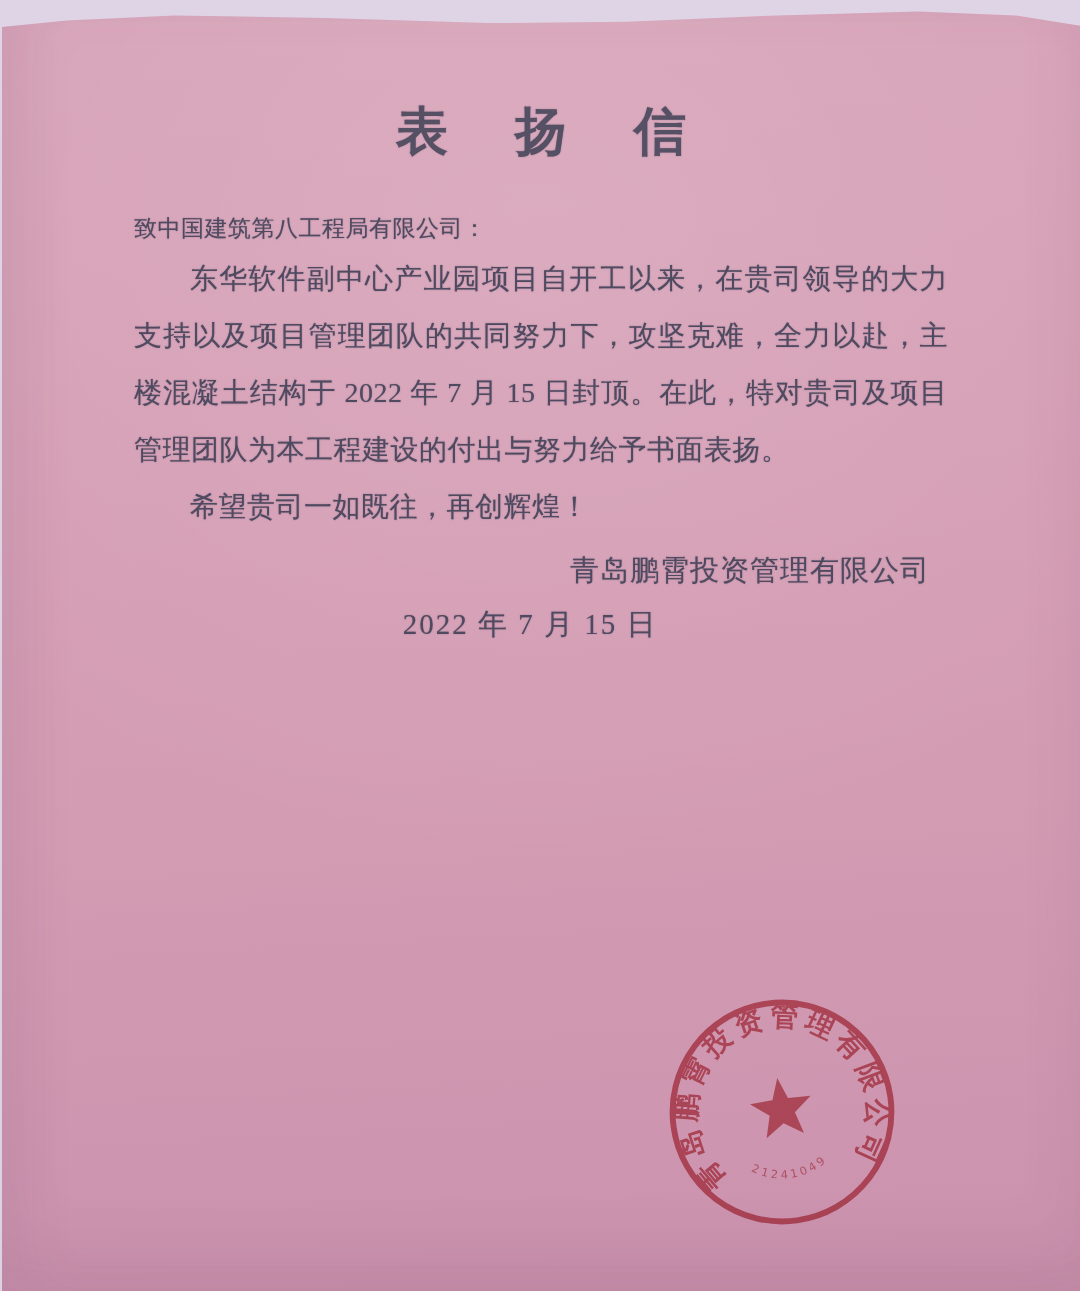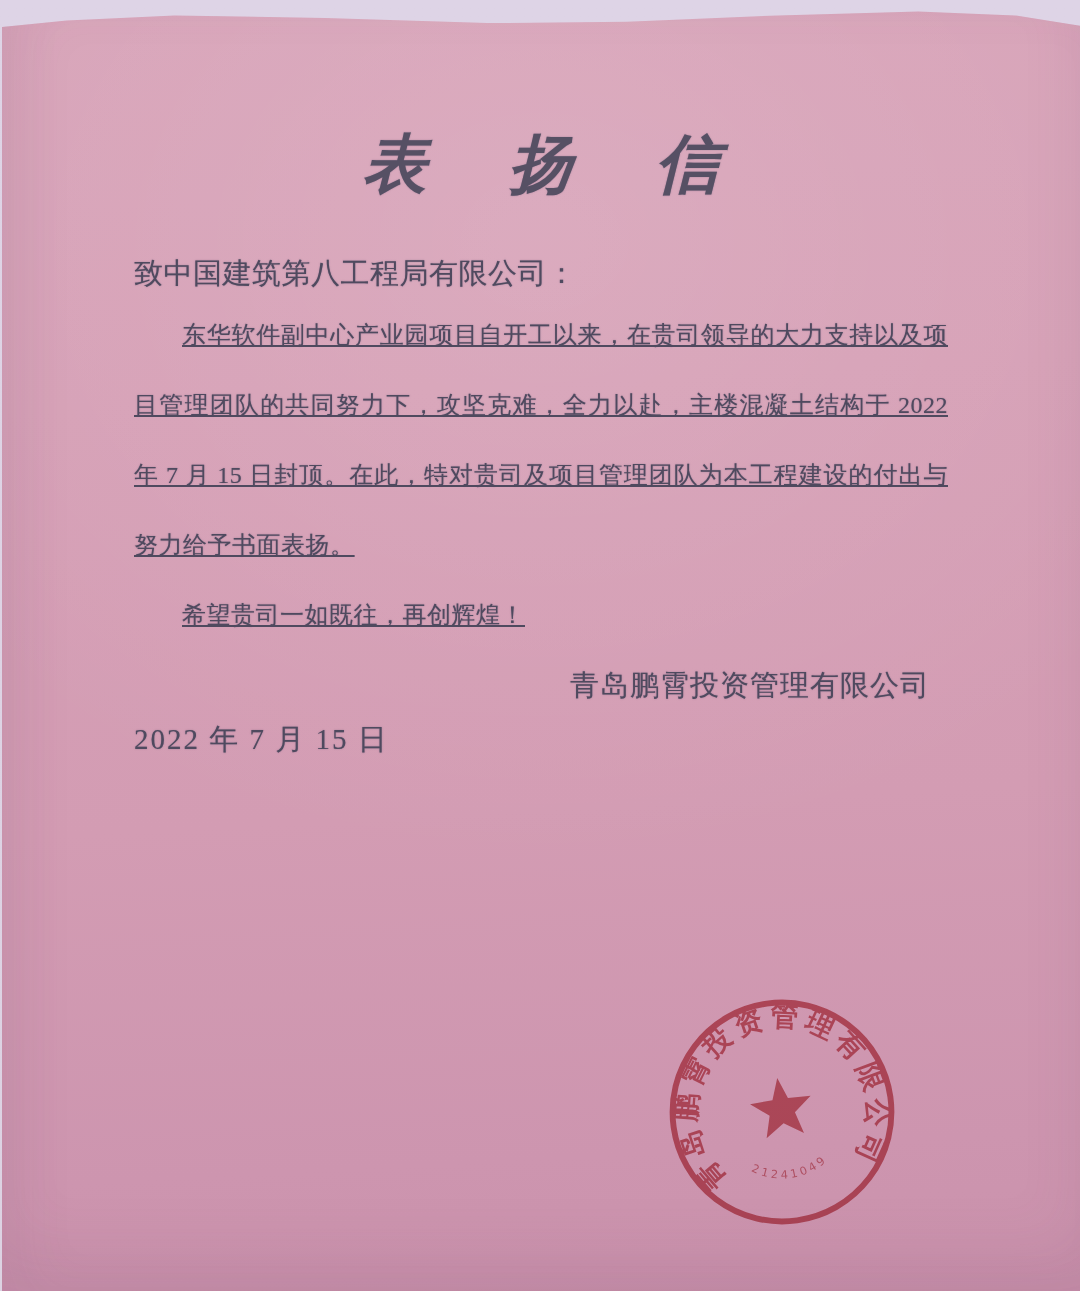--- a/index.html
+++ b/index.html
@@ -31,61 +31,59 @@
     box-shadow: inset 0 -40px 60px rgba(120,70,110,0.10), inset 30px 0 50px rgba(120,70,110,0.05);
     padding: 0 132px;
     color: #4f4a5f;
   }
 
   .soft-print {
     text-shadow: 0 0 1.4px rgba(78,70,100,0.55);
   }
 
   .letter-title {
-    margin-top: 112px;
+    margin-top: 88px;
     text-align: center;
-    font-size: 64px;
+    font-size: 52px;
     font-weight: 700;
     letter-spacing: 0.52em;
     text-indent: 0.52em; 
     color: #565064;
     white-space: nowrap;
-    font-style: italic;
   }
 
   .salutation {
     margin-top: 46px;
-    font-size: 29px;
+    font-size: 23px;
     letter-spacing: 0.5px;
   }
 
   .body-text {
     margin-top: 6px;
   }
 
   .body-text p {
-    font-size: 24px;
-    line-height: 70px;
+    font-size: 28px;
+    line-height: 57px;
     text-align: justify;
     text-indent: 2em;
     letter-spacing: 0.5px;
-    text-decoration: underline;
   }
 
   .signature {
     margin-top: 16px;
     text-align: right;
     padding-right: 18px;
     font-size: 29px;
     letter-spacing: 1px;
   }
 
   .date-line {
     margin-top: 14px;
-    text-align: left;
+    text-align: center;
     padding-right: 22px;
     font-size: 29px;
     letter-spacing: 2px;
   }
 
   
   .seal {
     position: absolute;
     left: 664px;
     top: 994px;

